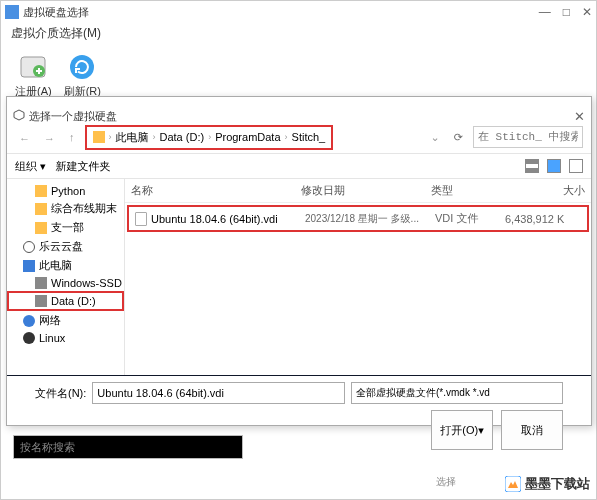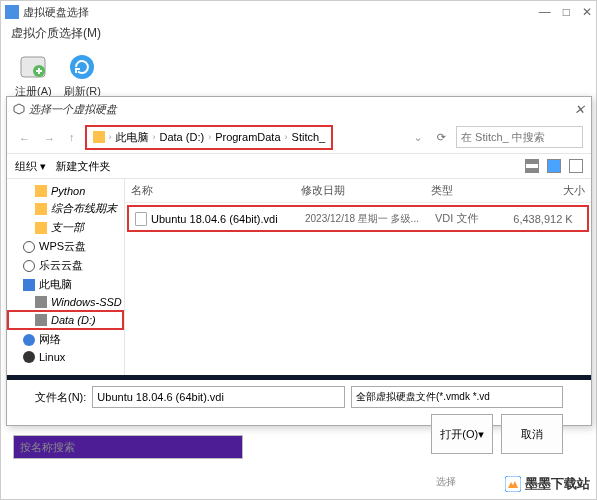--- a/index.html
+++ b/index.html
@@ -11,70 +11,70 @@
 .outer-ctrl { margin-left: auto; display: flex; gap: 12px; font-size: 12px; color: #666; }
 .outer-ctrl span { cursor: pointer; }
 
 .menu-row { height: 22px; padding: 2px 10px; font-size: 12px; color: #333; }
 
 .toolbar { height: 58px; display: flex; gap: 12px; padding: 4px 14px; }
 .tb-btn { display: flex; flex-direction: column; align-items: center; font-size: 11px; color: #333; cursor: pointer; text-align: right; }
 .tb-ico { width: 36px; height: 36px; border-radius: 4px; display: flex; align-items: center; justify-content: center; font-size: 22px; }
 
 .dialog { position: absolute; top: 95px; left: 5px; width: 586px; height: 330px; background: #fff; border: 1px solid #aaa; box-shadow: 2px 2px 8px rgba(0,0,0,.2); }
-.dlg-title { height: 24px; display: flex; align-items: center; font-size: 11px; padding: 12px 6px; color: #333; font-style: italic; }
+.dlg-title { height: 24px; display: flex; align-items: flex-start; font-size: 11px; padding: 12px 6px; color: #333; }
 .dlg-title .cube { width: 12px; height: 12px; margin-right: 4px; display: inline-block; }
 .dlg-ctrl { margin-left: auto; font-size: 13px; color: #666; cursor: pointer; }
 
 .path-row { height: 32px; display: flex; align-items: center; gap: 6px; padding: 2px 8px; font-size: 11px; }
 .nav-arrow { color: #999; padding: 2px 4px; cursor: pointer; }
 .breadcrumb { flex: 0 0 auto; border: 2px solid #d33; padding: 3px 6px; display: flex; align-items: center; gap: 4px; }
 .bc-sep { color: #999; font-size: 9px; }
 .spacer { flex: 1; }
 .refresh { color: #666; padding: 2px 4px; cursor: pointer; }
-.search-box { width: 127px; height: 22px; border: 1px solid #ccc; font-size: 11px; padding: 0 4px; color: #999; }
+.search-box { width: 110px; height: 22px; border: 1px solid #ccc; font-size: 11px; padding: 0 4px; color: #999; font-family: Liberation Mono, monospace; }
 
 .tool-row { height: 26px; display: flex; align-items: center; border-top: 1px solid #e5e5e5; border-bottom: 1px solid #e5e5e5; font-size: 11px; padding: 0 8px; gap: 10px; }
 .tool-row .right { margin-left: auto; display: flex; gap: 8px; align-items: center; }
 .sq { width: 14px; height: 14px; border: 1px solid #888; }
 
 .body { display: flex; height: 196px; }
 .sidebar { width: 118px; border-right: 1px solid #e5e5e5; overflow-y: auto; font-size: 11px; padding: 4px 0; }
 .sb-item { padding: 2px 4px 2px 16px; display: flex; align-items: center; gap: 4px; cursor: pointer; white-space: nowrap; }
-.sb-item.indent { padding-left: 28px; font-style: italic; }
+.sb-item.indent { padding-left: 28px; }
 .sb-item.sel { border: 2px solid #d33; padding-left: 26px; }
 .sb-ico { width: 12px; height: 12px; flex-shrink: 0; }
 .folder-ico { background: #ffc04c; }
 .cloud-ico { background: #fff; border: 1px solid #555; border-radius: 50%; }
 .pc-ico { background: #3b7dd8; }
 .drive-ico { background: #888; }
 .net-ico { background: #3b7dd8; border-radius: 50%; }
 .tux-ico { background: #333; border-radius: 50%; }
 
 .filelist { flex: 1; font-size: 11px; position: relative; }
 .fl-head { display: flex; padding: 4px 6px; color: #555; border-bottom: 1px solid #eee; }
 .fl-head span:nth-child(1){ flex: 0 0 170px; }
 .fl-head span:nth-child(2){ flex: 0 0 130px; }
 .fl-head span:nth-child(3){ flex: 0 0 70px; }
 .fl-head span:nth-child(4){ flex: 1; text-align: right; }
 .fl-row { display: flex; padding: 4px 6px; align-items: center; border: 2px solid #d33; margin: 2px; }
 .fl-row span:nth-child(1){ flex: 0 0 170px; display: flex; align-items: center; gap: 4px; }
 .fl-row span:nth-child(2){ flex: 0 0 130px; color: #666; font-size: 10px; }
 .fl-row span:nth-child(3){ flex: 0 0 70px; color: #666; }
-.fl-row span:nth-child(4){ flex: 1; text-align: center; color: #666; }
+.fl-row span:nth-child(4){ flex: 1; text-align: left; color: #666; }
 .file-ico { width: 12px; height: 14px; background: #fff; border: 1px solid #aaa; border-radius: 1px; flex-shrink: 0; }
 
-.bottom { border-top: 5px solid #0f172a; padding: 6px 28px; display: flex; flex-direction: column; gap: 6px; font-size: 11px; }
+.bottom { border-top: 1px solid #0f172a; padding: 6px 28px; display: flex; flex-direction: column; gap: 6px; font-size: 11px; }
 .fn-row { display: flex; align-items: center; gap: 6px; }
 .fn-input { flex: 1; height: 22px; border: 1px solid #aaa; padding: 0 4px; font-size: 11px; }
 .filter { width: 212px; height: 22px; border: 1px solid #aaa; font-size: 10px; padding: 0 4px; display: flex; align-items: center; }
 .btn-row { display: flex; justify-content: flex-end; gap: 8px; }
 .btn { width: 62px; height: 40px; border: 1px solid #aaa; background: #fdfdfd; font-size: 11px; cursor: pointer; display: flex; align-items: center; justify-content: center; }
 
-.search-bottom { position: absolute; bottom: 40px; left: 12px; width: 230px; height: 24px; border: 1px solid #bbb; font-size: 11px; padding: 0 6px; color: #888; background: #4c1d95; display: flex; align-items: center; }
+.search-bottom { position: absolute; bottom: 40px; left: 12px; width: 230px; height: 24px; border: 1px solid #bbb; font-size: 11px; padding: 0 6px; color: #888; background: #000000; display: flex; align-items: center; }
 .watermark { position: absolute; bottom: 6px; right: 6px; font-size: 13px; color: #333; font-weight: bold; display: flex; align-items: center; gap: 4px; }
 .watermark .logo { width: 16px; height: 16px; display: inline-block; }
 .sel-txt { position: absolute; bottom: 10px; right: 140px; font-size: 10px; color: #888; }
 </style>
 </head>
 <body>
 
 <div class="outer-window">
   <div class="outer-title">
     <span class="icon"></span>
@@ -157,24 +157,20 @@
             <span class="sb-ico folder-ico"></span>
             <span>Python</span>
           </div>
           <div class="sb-item indent">
             <span class="sb-ico folder-ico"></span>
             <span>综合布线期末</span>
           </div>
           <div class="sb-item indent">
             <span class="sb-ico folder-ico"></span>
             <span>支一部</span>
-          </div>
-          <div class="sb-item">
-            <span class="sb-ico cloud-ico"></span>
-            <span>WPS云盘</span>
           </div>
           <div class="sb-item">
             <span class="sb-ico cloud-ico"></span>
             <span>乐云云盘</span>
           </div>
           <div class="sb-item">
             <span class="sb-ico pc-ico"></span>
             <span>此电脑</span>
           </div>
           <div class="sb-item indent">

